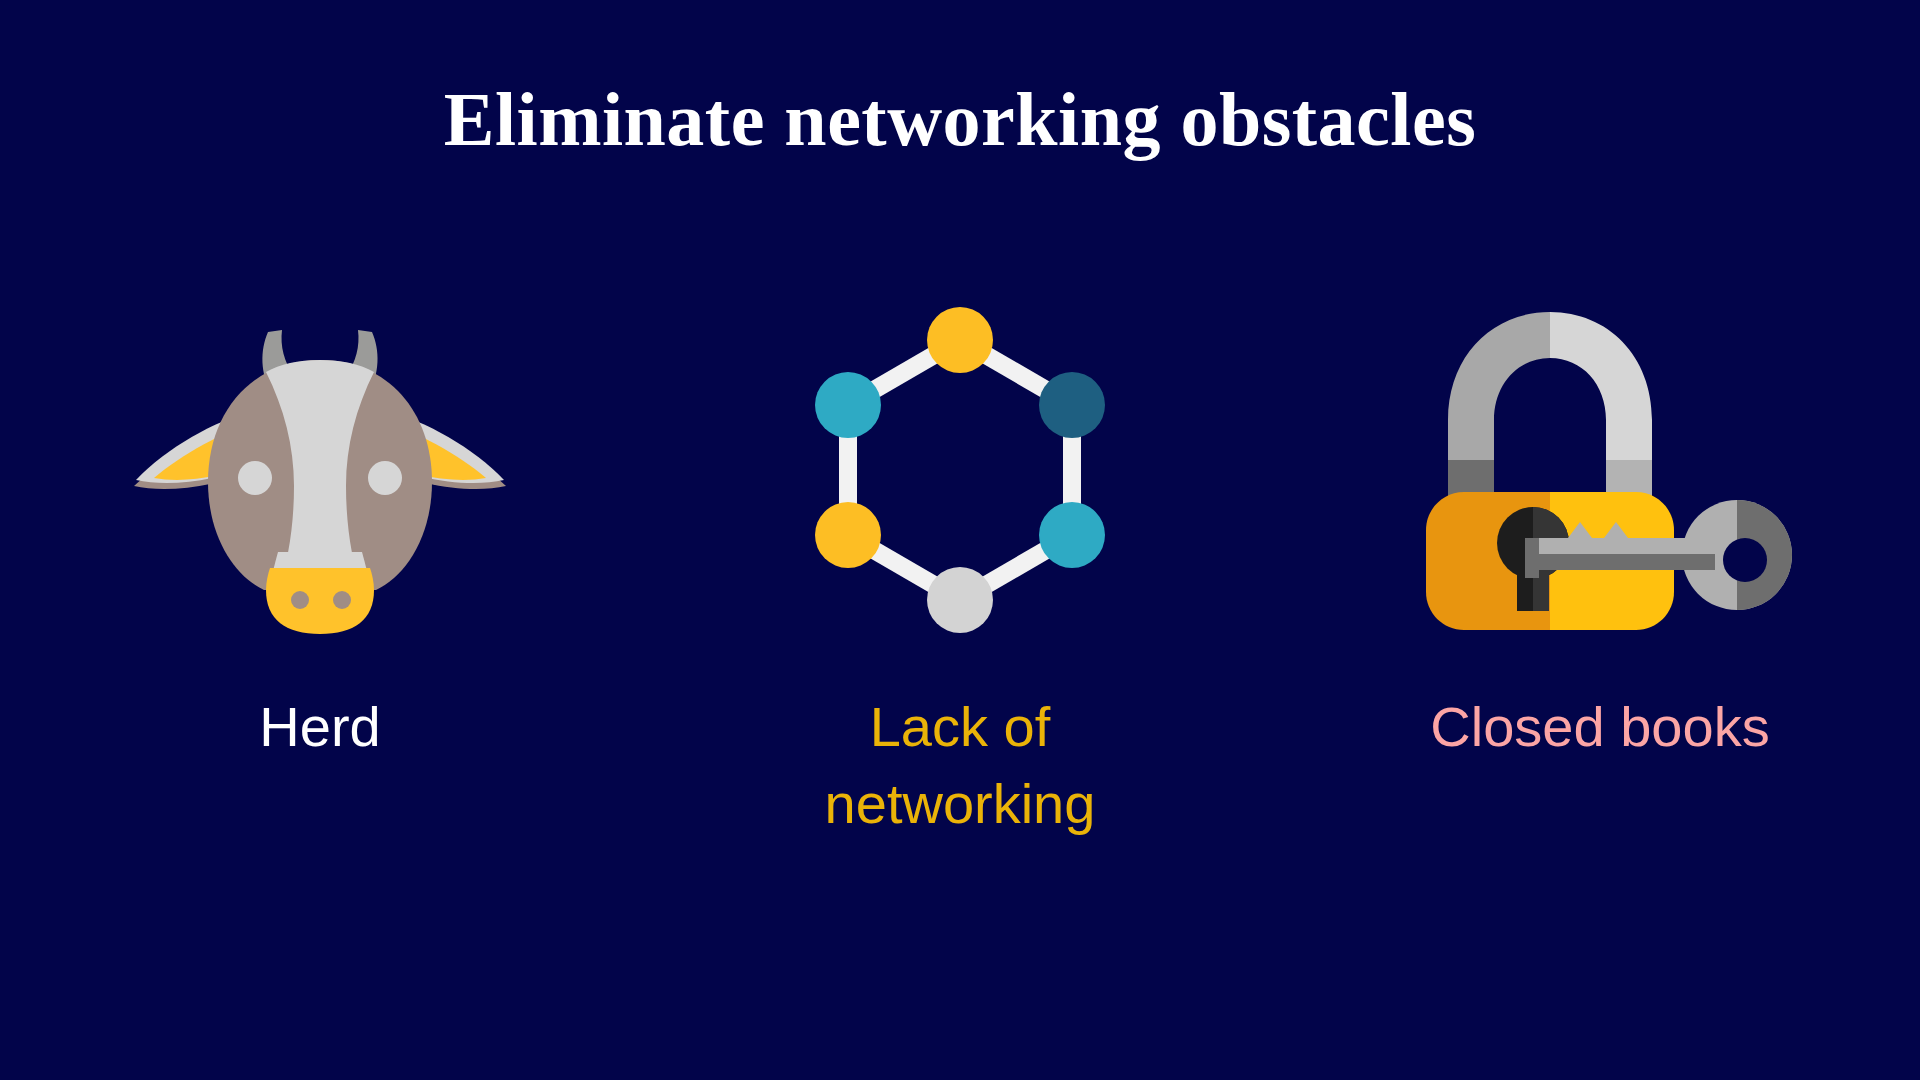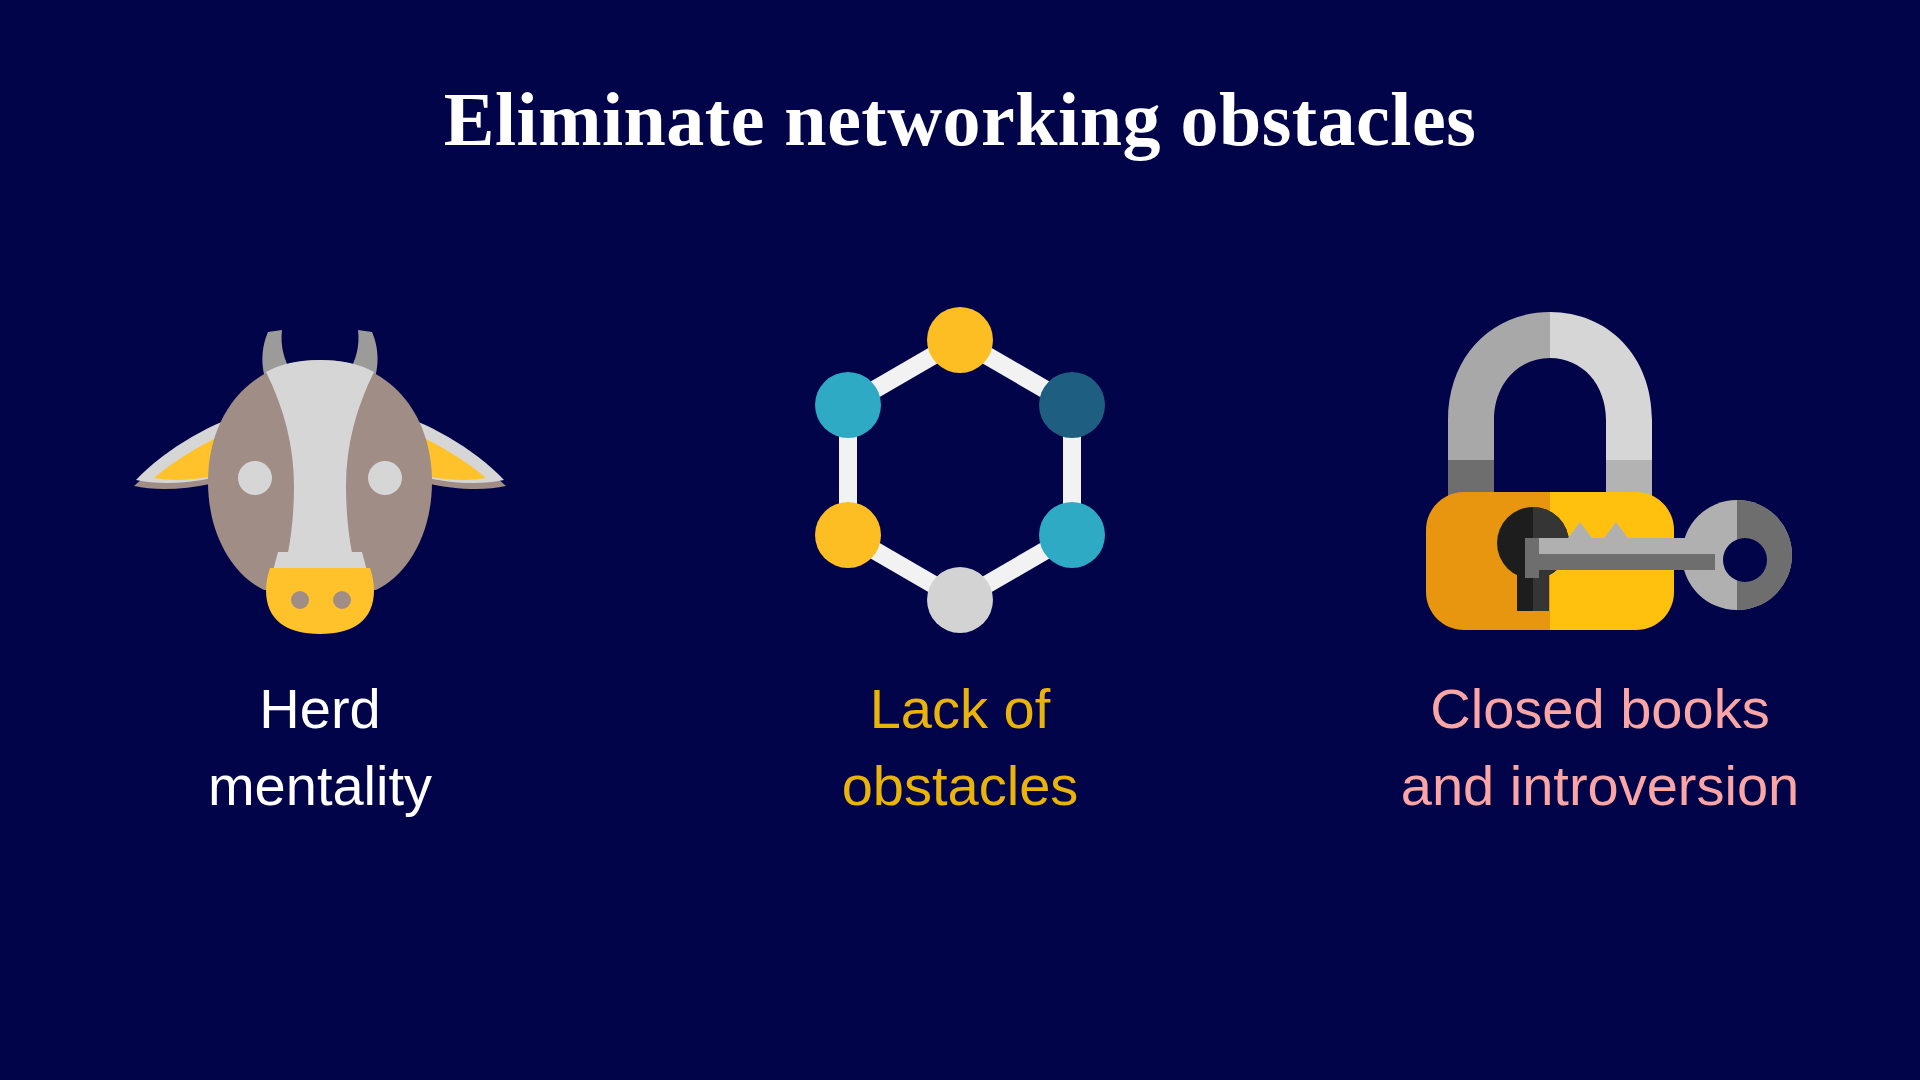--- a/index.html
+++ b/index.html
@@ -52,20 +52,21 @@
   }
   .icon-wrap {
     width: 400px;
     height: 400px;
     display: flex;
     align-items: center;
     justify-content: center;
   }
   .icon-wrap svg { display: block; }
   .caption {
+    margin-top: 18px;
     color: #ffffff;
     font-family: "Liberation Sans", sans-serif;
     font-weight: normal;
     font-size: 56px;
     line-height: 1.38;
     text-align: center;
     width: 620px;
   }
   .caption .line { display: block; }
 </style>
@@ -102,21 +103,20 @@
 
           <path d="M158 262 L242 262 C248 284 252 300 252 312 L148 312 C148 300 152 284 158 262 Z" fill="#d6d6d6"></path>
           <path d="M146 300 C146 292 148 284 150 278 L250 278 C252 284 254 292 254 300 C254 330 234 344 200 344 C166 344 146 330 146 300 Z" fill="#ffc22b"></path>
 
           <circle cx="180" cy="310" r="9" fill="#a08d85"></circle>
           <circle cx="222" cy="310" r="9" fill="#a08d85"></circle>
         </svg>
       </div>
       <div class="caption" style="color: rgb(255, 255, 255);">
         <span class="line">Herd</span>
-        <span class="line">mentality</span>
       </div>
     </div>
 
     <div class="column">
       <div class="icon-wrap">
         <svg width="360" height="360" viewBox="0 0 360 360">
           <g stroke="#f2f2f2" stroke-width="18" stroke-linecap="butt">
             <line x1="180" y1="50" x2="68" y2="115"></line>
             <line x1="180" y1="50" x2="292" y2="115"></line>
             <line x1="68" y1="115" x2="68" y2="245"></line>
@@ -127,21 +127,21 @@
           <circle cx="180" cy="50" r="33" fill="#fdbe24"></circle>
           <circle cx="68" cy="115" r="33" fill="#2eaac4"></circle>
           <circle cx="292" cy="115" r="33" fill="#1e5f81"></circle>
           <circle cx="68" cy="245" r="33" fill="#fdbe24"></circle>
           <circle cx="292" cy="245" r="33" fill="#2eaac4"></circle>
           <circle cx="180" cy="310" r="33" fill="#d3d3d3"></circle>
         </svg>
       </div>
       <div class="caption" style="color: #eab308;">
         <span class="line">Lack of</span>
-        <span class="line">obstacles</span>
+        <span class="line">networking</span>
       </div>
     </div>
 
     <div class="column">
       <div class="icon-wrap">
         <svg width="400" height="340" viewBox="0 0 400 340">
 
           <path d="M48 190 L48 120 C48 56 92 12 150 12 L150 58 C118 58 94 84 94 120 L94 190 Z" fill="#a8a8a8"></path>
 
           <path d="M252 190 L252 120 C252 56 208 12 150 12 L150 58 C182 58 206 84 206 120 L206 190 Z" fill="#d6d6d6"></path>
@@ -165,18 +165,17 @@
           <rect x="125" y="238" width="190" height="16" fill="#b0b0b0"></rect>
           <rect x="125" y="254" width="190" height="16" fill="#6e6e6e"></rect>
 
           <path d="M168 238 L180 222 L192 238 Z" fill="#b0b0b0"></path>
           <path d="M204 238 L216 222 L228 238 Z" fill="#b0b0b0"></path>
           <rect x="125" y="238" width="14" height="40" fill="#6e6e6e"></rect>
         </svg>
       </div>
       <div class="caption" style="color: #fca5a5;">
         <span class="line">Closed books</span>
-        <span class="line">and introversion</span>
       </div>
     </div>
 
   </div>
 </div>
 
 </body></html>

